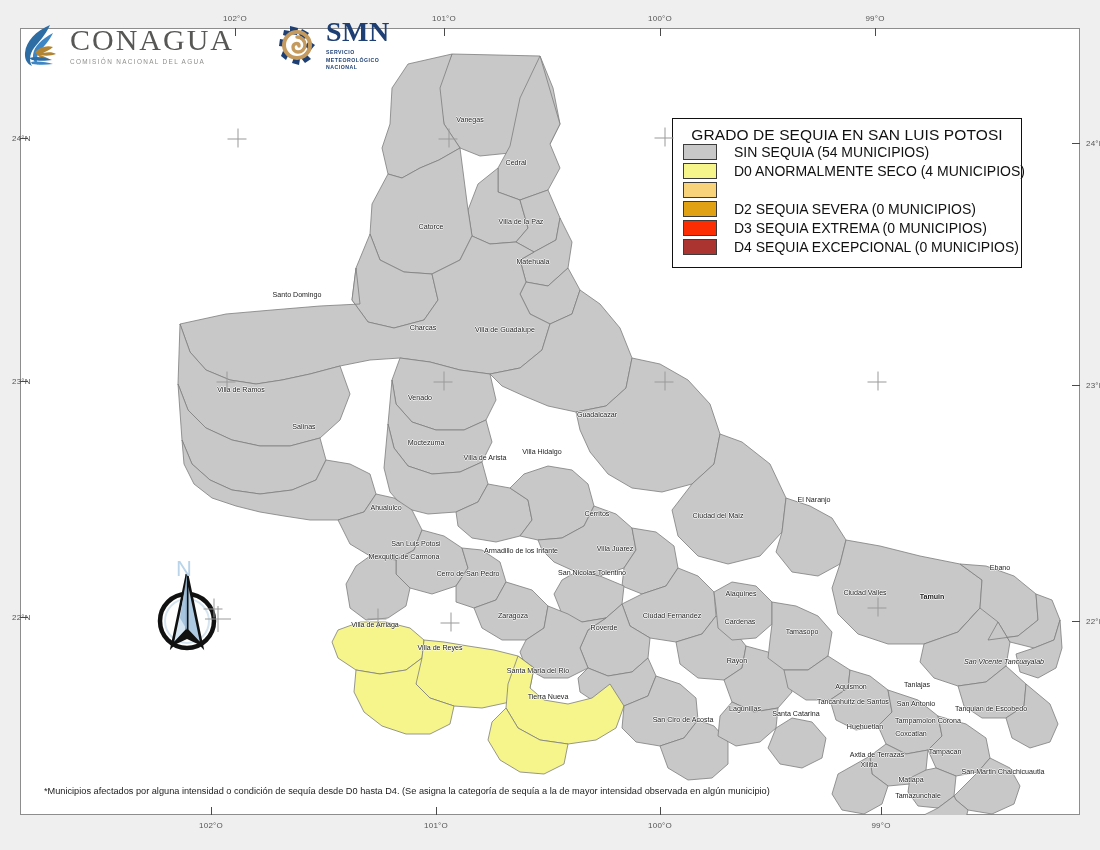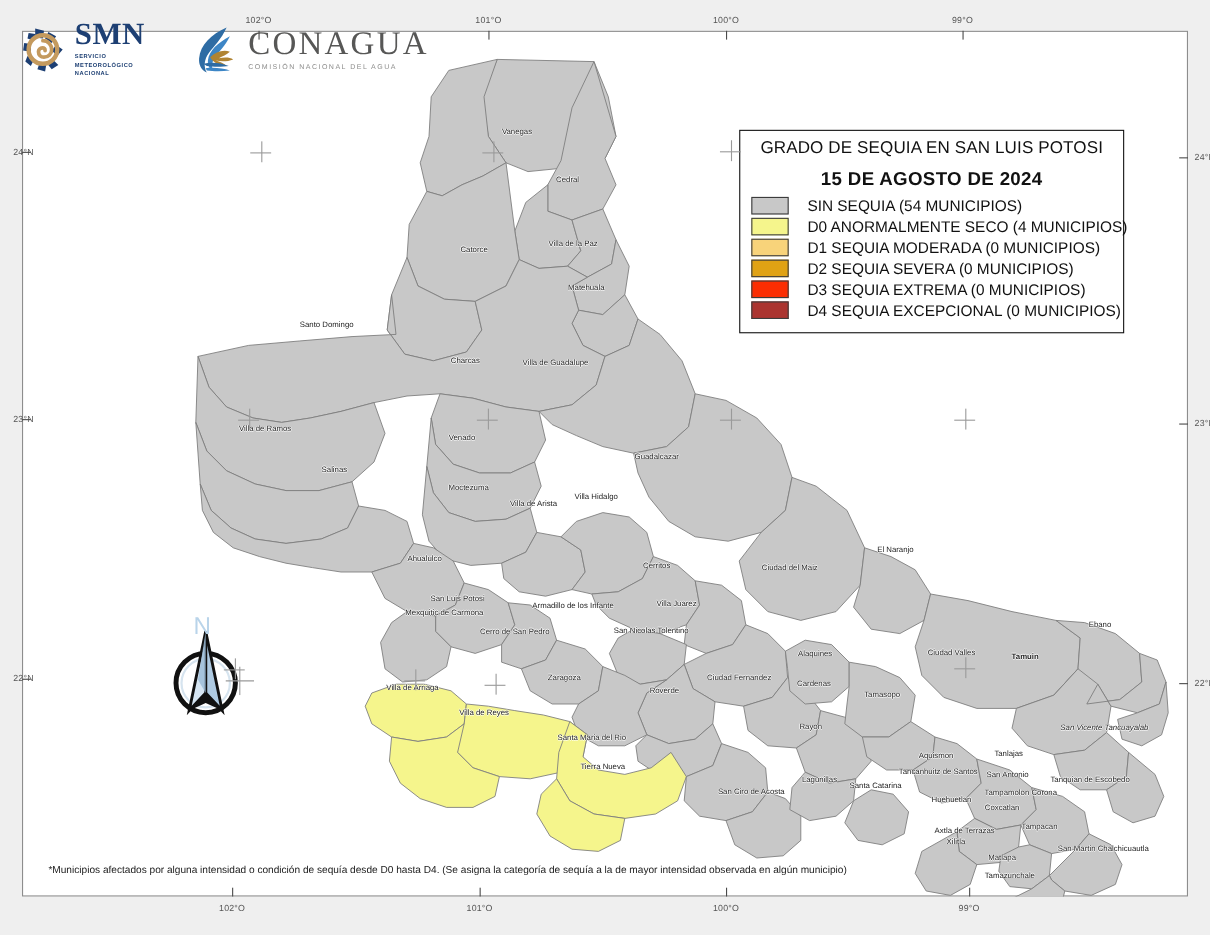--- a/index.html
+++ b/index.html
@@ -295,69 +295,67 @@
       <div class="muni-label" style="left: 945px; top: 752px;">Tampacan</div>
       <div class="muni-label" style="left: 1003px; top: 772px;">San Martin Chalchicuautla</div>
       <div class="muni-label" style="left: 869px; top: 765px;">Xilitla</div>
       <div class="muni-label" style="left: 911px; top: 780px;">Matlapa</div>
       <div class="muni-label" style="left: 918px; top: 796px;">Tamazunchale</div>
     </div>
 
   <div id="logos">
 
     <div class="logo-block">
+      <svg width="42" height="48" viewBox="0 0 42 48">
+        <path d="M30 4 C16 10 6 20 5 32 C4.5 38 7 43 12 45 C9 40 9.5 33 14 27 C18.5 21 25 15 30 4 Z" fill="#2e6ca4"></path>
+        <path d="M33 12 C22 18 14 25 13 34 C12.6 38.6 14.6 42.2 18 43.6 C16 40 16.6 34.6 20 30 C23.6 25.4 29 20.6 33 12 Z" fill="#3d86c6"></path>
+        <path d="M15 31 C20 26 27 24 33 26 C30 29 26 30 23 32 C28 31 33 31 36 33 C31 35 25 35 20 34 C24 35 28 37 30 39 C24 39 18 36 15 31 Z" fill="#b08433"></path>
+        <path d="M9 37 C16 35 25 36 32 39 C26 40 18 40 12 39 Z" fill="#2e6ca4"></path>
+        <path d="M11 41 C18 40 27 41 33 43 C26 44 18 44 12 43 Z" fill="#3d86c6"></path>
+      </svg>
+      <div class="logo-text-wrap">
+        <div class="conagua-word">CONAGUA</div>
+        <div class="conagua-sub">COMISIÓN NACIONAL DEL AGUA</div>
+      </div>
+    </div>
+
+    <div class="logo-block">
       <svg width="40" height="44" viewBox="0 0 40 44">
         <path d="M12 3 L20 5 L19 12 L12 11 Z" fill="#1d3f73"></path>
         <path d="M24 6 L31 10 L27 16 L21 12 Z" fill="#1d3f73"></path>
         <path d="M31 18 L37 22 L32 28 L27 23 Z" fill="#1d3f73"></path>
         <path d="M28 31 L33 36 L27 40 L23 35 Z" fill="#1d3f73"></path>
         <path d="M16 34 L22 36 L21 42 L14 40 Z" fill="#1d3f73"></path>
         <path d="M5 28 L11 31 L8 37 L3 33 Z" fill="#1d3f73"></path>
         <path d="M2 16 L8 17 L8 24 L1 23 Z" fill="#1d3f73"></path>
         <path d="M6 7 L12 8 L11 14 L5 12 Z" fill="#1d3f73"></path>
         <circle cx="19" cy="22" r="13" fill="none" stroke="#c49a5e" stroke-width="4"></circle>
         <path d="M19 14 C24 14 27 18 27 22 C27 26 24 29 20 29 C17 29 15 27 15 24 C15 22 16.5 20.5 18.5 20.5 C20 20.5 21 21.5 21 23" fill="none" stroke="#c49a5e" stroke-width="3.4" stroke-linecap="round"></path>
       </svg>
       <div class="logo-text-wrap">
         <div class="smn-word">SMN</div>
         <div class="smn-sub"><span>SERVICIO</span><br><span>METEOROLÓGICO</span><br><span>NACIONAL</span></div>
       </div>
     </div>
 
-    <div class="logo-block">
-      <svg width="42" height="48" viewBox="0 0 42 48">
-        <path d="M30 4 C16 10 6 20 5 32 C4.5 38 7 43 12 45 C9 40 9.5 33 14 27 C18.5 21 25 15 30 4 Z" fill="#2e6ca4"></path>
-        <path d="M33 12 C22 18 14 25 13 34 C12.6 38.6 14.6 42.2 18 43.6 C16 40 16.6 34.6 20 30 C23.6 25.4 29 20.6 33 12 Z" fill="#3d86c6"></path>
-        <path d="M15 31 C20 26 27 24 33 26 C30 29 26 30 23 32 C28 31 33 31 36 33 C31 35 25 35 20 34 C24 35 28 37 30 39 C24 39 18 36 15 31 Z" fill="#b08433"></path>
-        <path d="M9 37 C16 35 25 36 32 39 C26 40 18 40 12 39 Z" fill="#2e6ca4"></path>
-        <path d="M11 41 C18 40 27 41 33 43 C26 44 18 44 12 43 Z" fill="#3d86c6"></path>
-      </svg>
-      <div class="logo-text-wrap">
-        <div class="conagua-word">CONAGUA</div>
-        <div class="conagua-sub">COMISIÓN NACIONAL DEL AGUA</div>
-      </div>
-    </div>
-
   </div>
 
   <div id="legend">
     <div id="legend-title">GRADO DE SEQUIA EN SAN LUIS POTOSI</div>
-    <div id="legend-date">15 DE AGOSTO DE 2024</div>
     <div id="legend-rows">
         <div class="legend-row">
           <div class="swatch" style="background: rgb(200, 200, 200);"></div>
           <div class="legend-label">SIN SEQUIA  (54 MUNICIPIOS)</div>
         </div>
         <div class="legend-row">
           <div class="swatch" style="background: rgb(245, 245, 140);"></div>
           <div class="legend-label">D0  ANORMALMENTE SECO  (4 MUNICIPIOS)</div>
         </div>
         <div class="legend-row">
           <div class="swatch" style="background: rgb(248, 211, 122);"></div>
-          <div class="legend-label">D1  SEQUIA MODERADA  (0 MUNICIPIOS)</div>
         </div>
         <div class="legend-row">
           <div class="swatch" style="background: rgb(224, 162, 20);"></div>
           <div class="legend-label">D2  SEQUIA SEVERA  (0 MUNICIPIOS)</div>
         </div>
         <div class="legend-row">
           <div class="swatch" style="background: rgb(252, 45, 2);"></div>
           <div class="legend-label">D3  SEQUIA EXTREMA  (0 MUNICIPIOS)</div>
         </div>
         <div class="legend-row">

